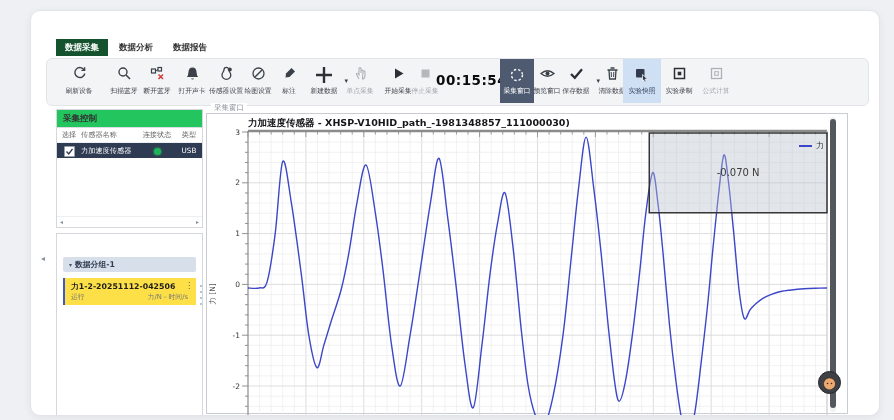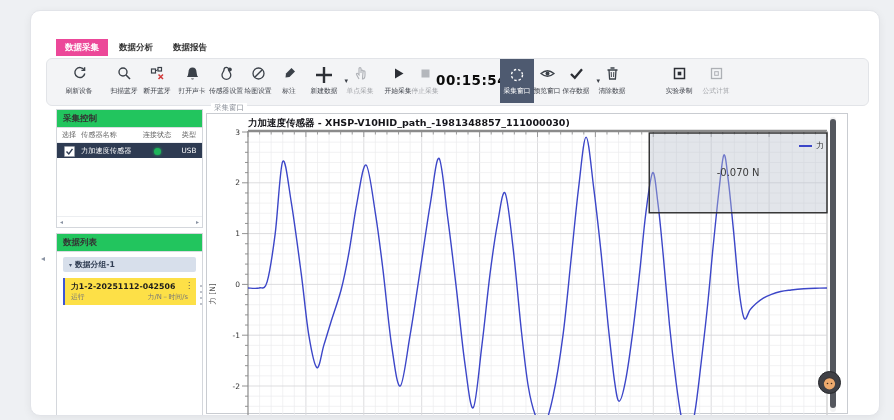--- a/index.html
+++ b/index.html
@@ -1,21 +1,21 @@
 <!DOCTYPE html>
 <html><head>
 <meta charset="utf-8">
 <style>
   html,body{margin:0;padding:0;}
   body{width:894px;height:420px;background:#eef0f3;font-family:"DejaVu Sans",sans-serif;position:relative;overflow:hidden;}
   .window{position:absolute;left:30px;top:10px;width:848px;height:404px;background:#ffffff;border:1px solid #e2e4e9;border-radius:10px;box-shadow:0 2px 8px rgba(0,0,0,0.06);overflow:hidden;}
   
   .tabbar{position:absolute;left:25px;top:28px;height:17px;display:flex;gap:2px;}
   .tab{height:17px;line-height:17px;padding:0 9px;font-size:8.5px;font-weight:600;color:#333;cursor:default;}
-  .tab.active{background:#ec4899;color:#fff;}
+  .tab.active{background:#14532d;color:#fff;}
   
   .toolbar{position:absolute;left:15px;top:47px;width:821px;height:46px;background:#f3f4f6;border:1px solid #e2e4e8;border-radius:6px;}
   .tb{position:absolute;top:6px;width:40px;text-align:center;color:#3c4048;}
   .tb .tb-ic{display:block;height:20px;}
   .tb .tb-lb{display:block;margin-top:1px;font-size:6.8px;color:#40444c;letter-spacing:0;white-space:nowrap;}
   .tb.disabled{opacity:0.45;}
   .tb .caret{position:absolute;top:12px;right:-4px;font-size:7px;color:#3c4048;}
   .tb-block{position:absolute;top:0;height:44px;text-align:center;}
   .tb-block .tb-ic{display:block;height:20px;margin-top:7px;}
   .tb-block .tb-lb{display:block;font-size:6.8px;white-space:nowrap;}
@@ -189,20 +189,27 @@
 
     <div class="tb" style="left:545px">
       <span class="tb-ic"><svg class="ic" width="17" height="17">
             <path d="M6.5 3 h4 M3.5 5 h10 M5 5 l0.6 9 h5.8 L12 5" fill="none" stroke="#3b4149" stroke-width="1.3"></path>
             <line x1="7.2" y1="7" x2="7.4" y2="12" stroke="#3b4149" stroke-width="1"></line>
             <line x1="9.8" y1="7" x2="9.6" y2="12" stroke="#3b4149" stroke-width="1"></line>
           </svg></span>
       <span class="tb-lb">清除数据</span>
     </div>
 
+    <div class="tb-block tb-light" style="left:576px;width:38px">
+      <span class="tb-ic"><svg class="ic" width="18" height="18">
+            <rect x="3" y="3" width="8.5" height="8.5" rx="1" fill="#323b4b"></rect>
+            <path d="M9.5 8.5 L14.5 13 L12.1 13.2 L13.2 15.6 L11.7 16.2 L10.7 13.8 L9.5 15 Z" fill="#323b4b" stroke="#ffffff" stroke-width="0.7"></path>
+          </svg></span>
+      <span class="tb-lb">实验快照</span>
+    </div>
 
     <div class="tb" style="left:612px">
       <span class="tb-ic"><svg class="ic" width="17" height="17">
             <rect x="3.5" y="3.5" width="10" height="10" fill="none" stroke="#2c2f35" stroke-width="1.5"></rect>
             <rect x="6.7" y="6.7" width="3.6" height="3.6" fill="#2c2f35"></rect>
           </svg></span>
       <span class="tb-lb">实验录制</span>
     </div>
 
     <div class="tb disabled" style="left:649px">
@@ -230,21 +237,20 @@
       <span class="c3"><span class="dot" style="background:#1fb45a;box-shadow:0 0 3px #1fb45a;"></span></span>
       <span class="c4">USB</span>
     </div>
     <div class="hscroll">
       <span class="sa" style="left:3px">◂</span>
       <span class="sa" style="right:3px">▸</span>
     </div>
   </div>
 
   <div class="panel dl">
-    <div class="panel-hd">数据列表</div>
     <div class="dl-group"><span class="tri">▾</span><span>数据分组-1</span></div>
     <div class="dl-item">
       <span class="t">力1-2-20251112-042506</span>
       <span class="dots">⋮</span>
       <span class="s1">运行</span>
       <span class="s2">力/N－时间/s</span>
     </div>
   </div>
 
   <div class="collapse-arrow">◂</div>

